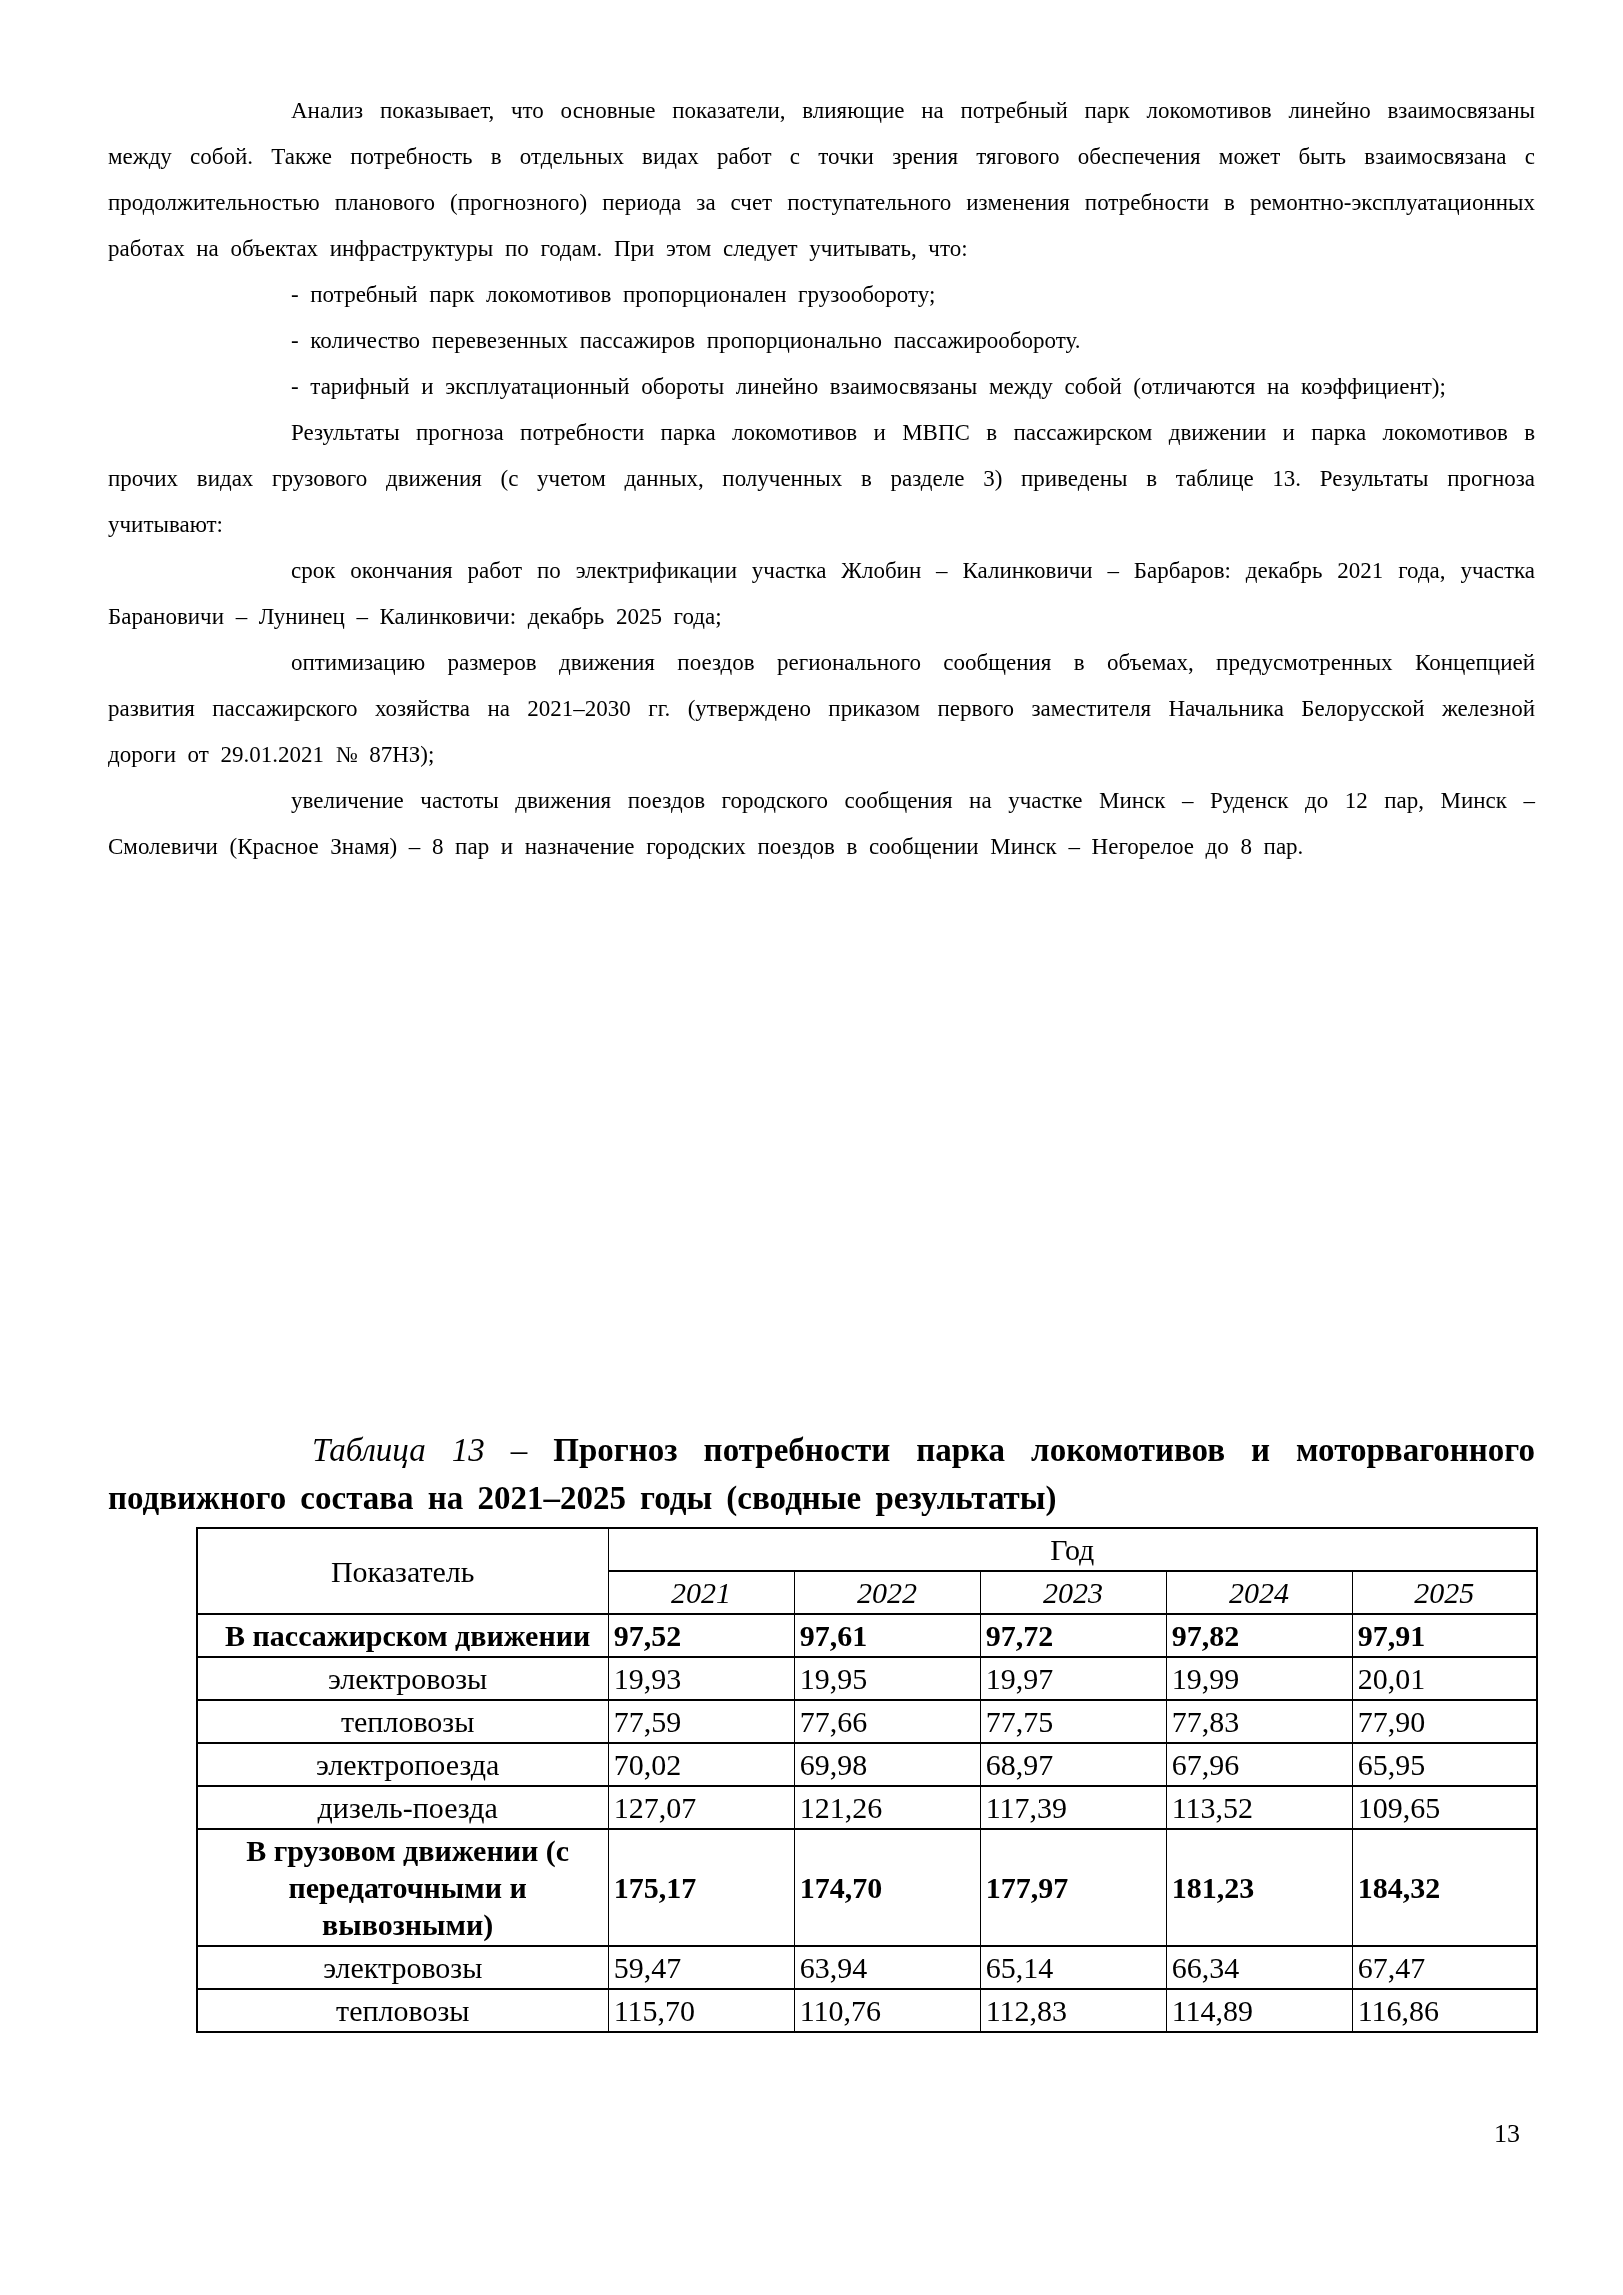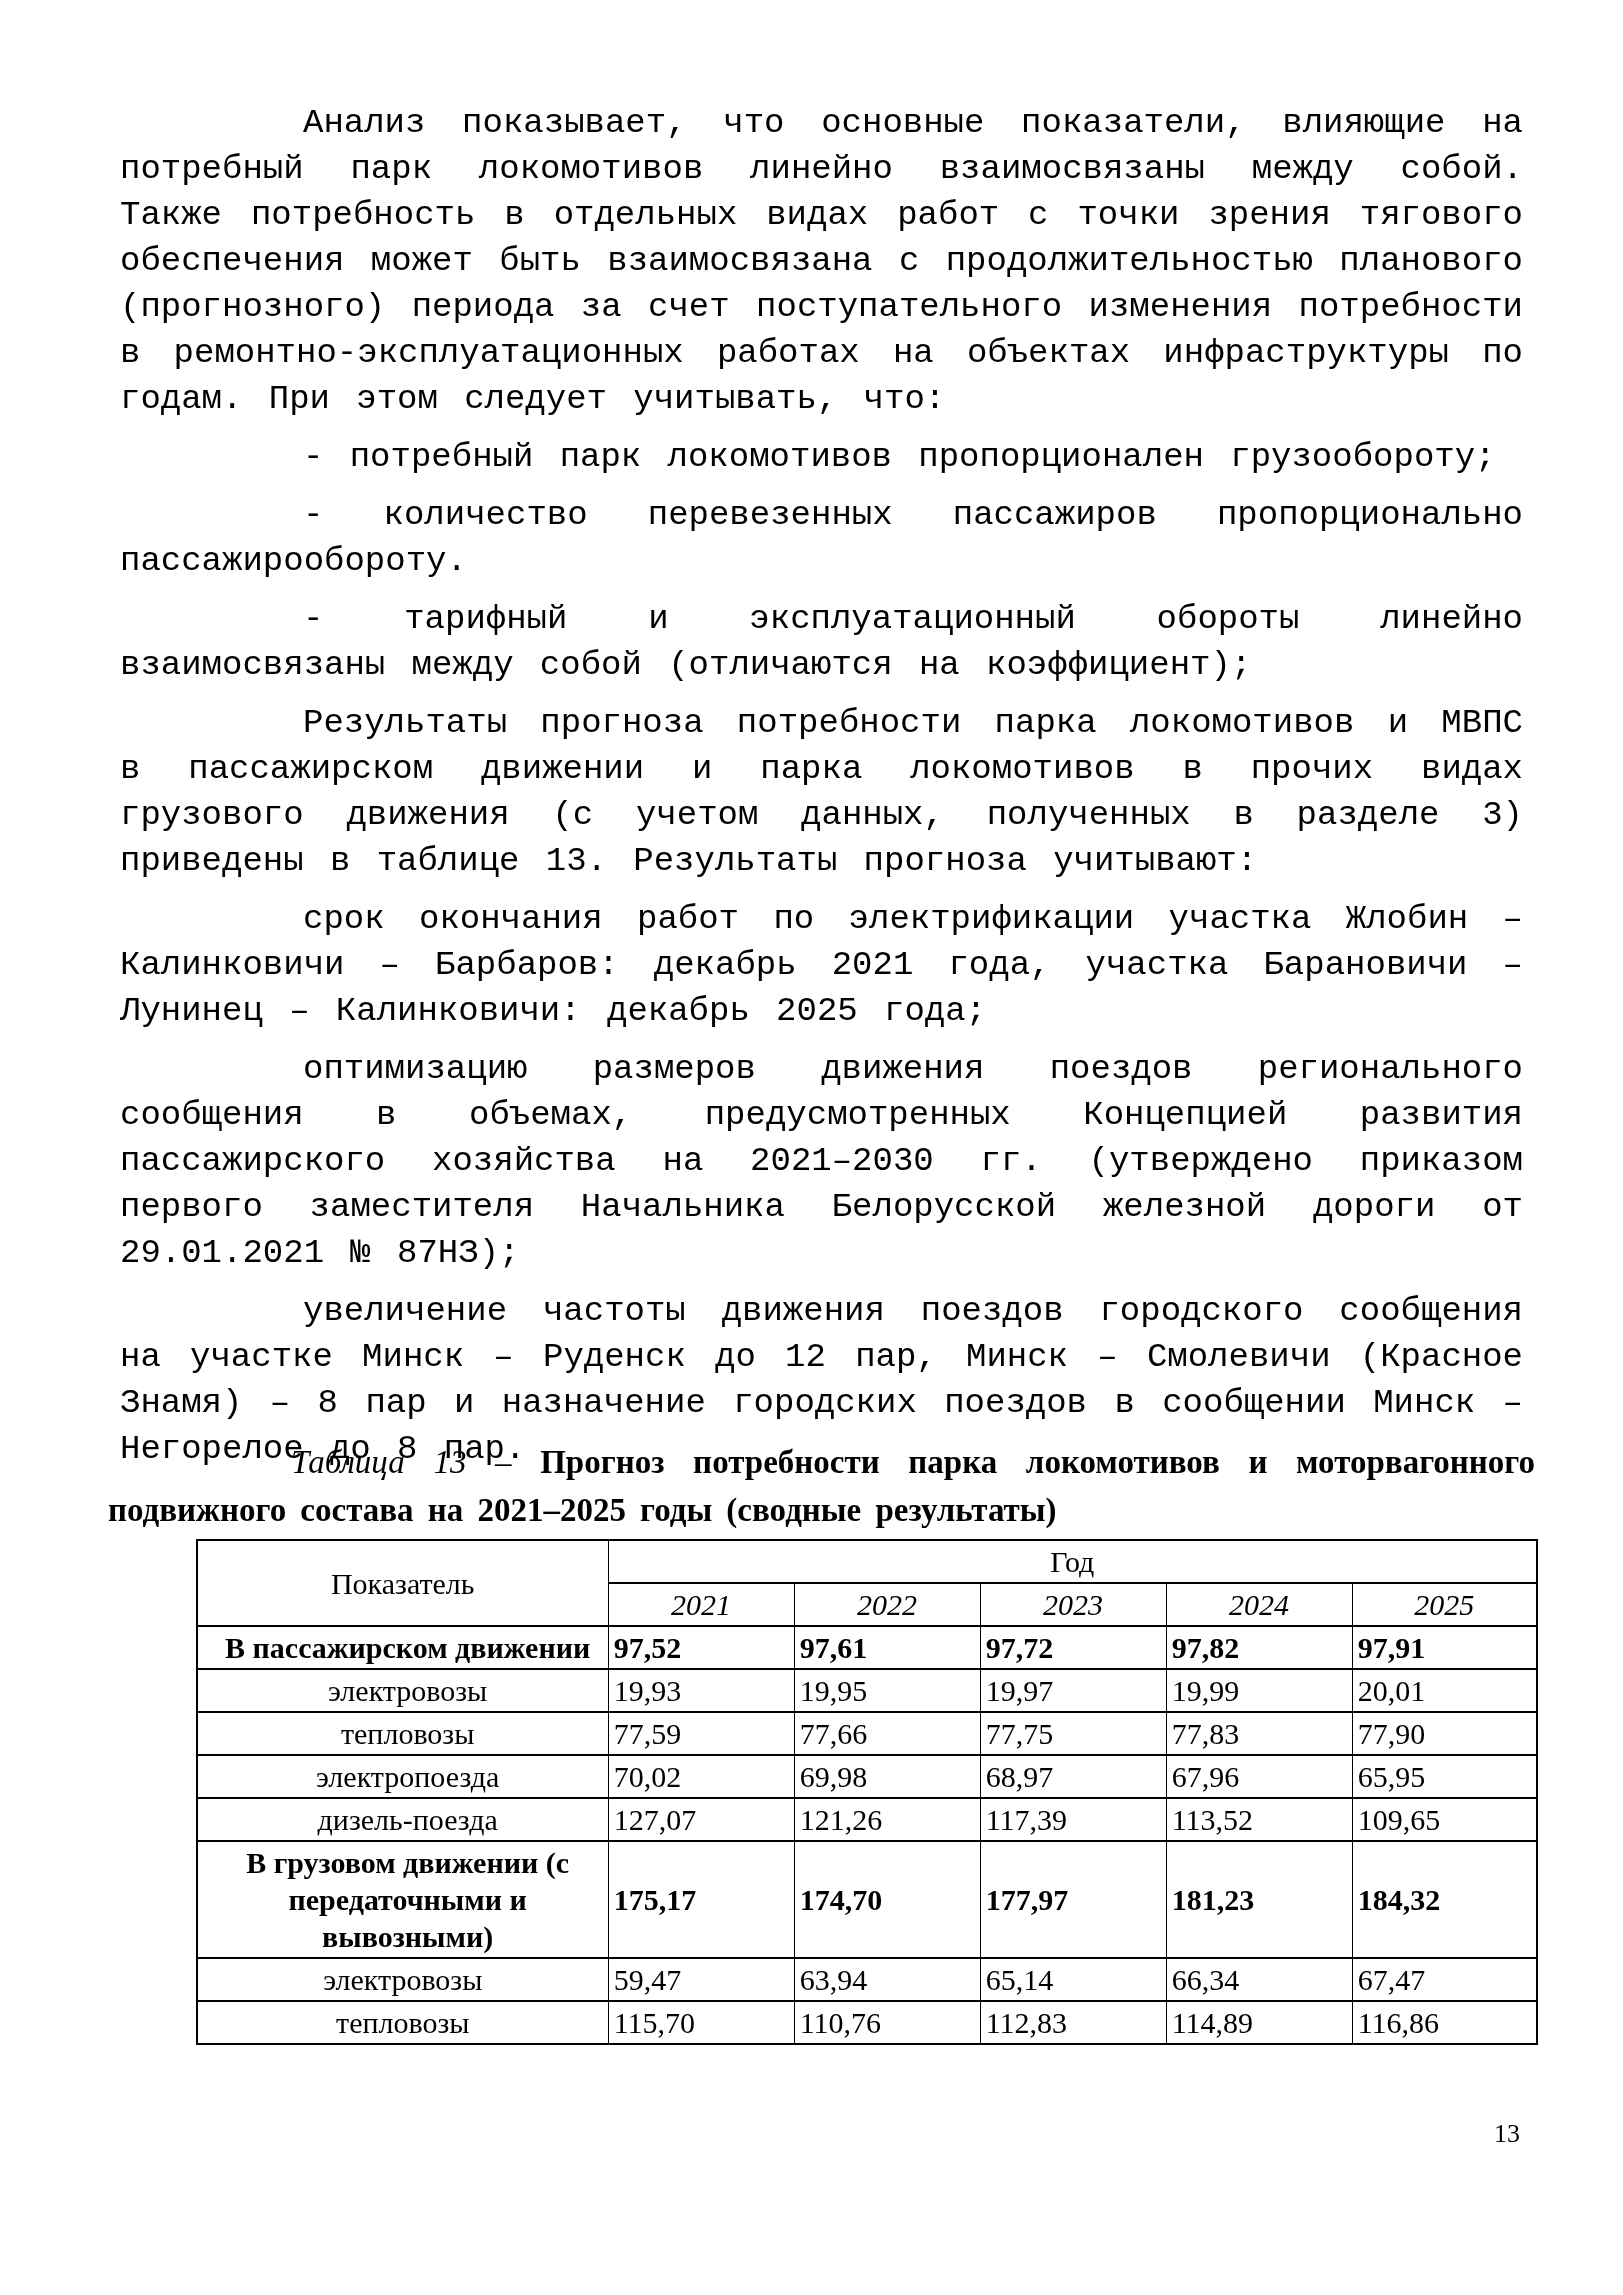--- a/index.html
+++ b/index.html
@@ -9,38 +9,37 @@
     font-family: "Liberation Serif", serif;
     position: relative; overflow: hidden;
   }
   .page {
     position: absolute;
     left: 108px; top: 88px;
     width: 1427px;
   }
   .body-text { height: 1292px; }
   .body-text p.body-p {
-    margin: 12px;
-    font-size: 34px;
+    margin: 0;
+    font-size: 23px;
     line-height: 46px;
     text-align: justify;
     text-indent: 183px;
     word-spacing: 5.9px;
-    font-family: Liberation Mono, monospace;
   }
   p.caption {
     margin: 46px 0 0 0;
     font-size: 33px;
     line-height: 48px;
     text-align: justify;
     text-indent: 183px;
     font-weight: bold;
     word-spacing: 5.9px;
   }
-  .cap-label { font-style: italic; font-weight: normal; }
+  .cap-label { font-style: italic; font-weight: normal; margin-left: 21px; }
   .cap-sep   { font-weight: normal; }
 
   table.forecast {
     border-collapse: collapse;
     table-layout: fixed;
     width: 1341px;
     margin: 5.2px 0 0 88px;
     border: 2px solid #000;
   }
   table.forecast td {

